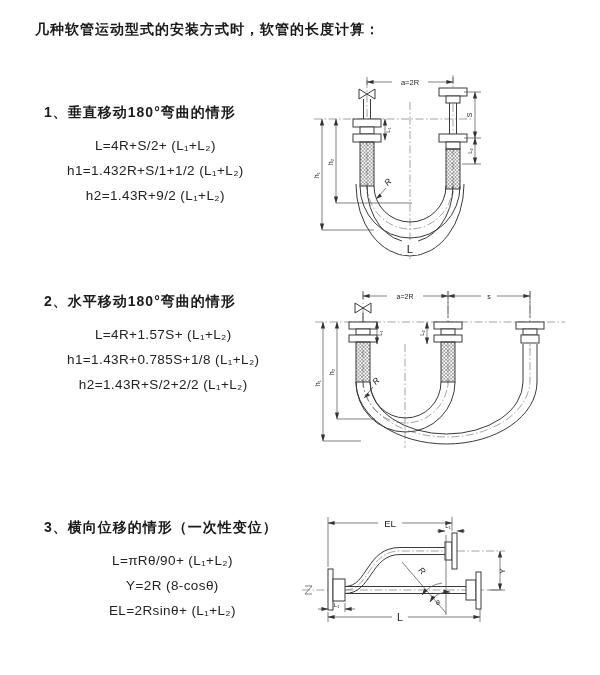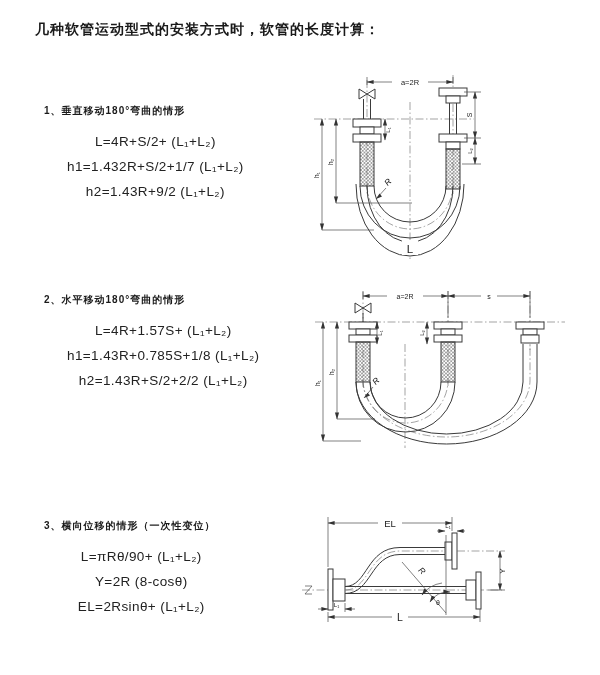--- a/index.html
+++ b/index.html
@@ -6,42 +6,42 @@
   .page{
     position:relative;width:600px;height:675px;background:#ffffff;
     font-family:"Liberation Sans","DejaVu Sans",sans-serif;color:#1e1e1e;
     overflow:hidden;margin:0 auto;
   }
   .doc-title{
     position:absolute;left:35px;top:21px;font-size:14px;font-weight:700;
     letter-spacing:1px;color:#1a1a1a;
   }
   .section{position:absolute;left:44px;}
-  .sec-heading{font-size:10px;font-weight:700;letter-spacing:1px;color:#1a1a1a;margin-bottom:11px;}
+  .sec-heading{font-size:14px;font-weight:700;letter-spacing:1px;color:#1a1a1a;margin-bottom:11px;}
   .formula{font-size:13.5px;font-weight:500;color:#222;margin-left:23px;line-height:25px;letter-spacing:.4px;text-align:center;}
   svg{position:absolute;overflow:visible;}
   svg text{font-family:"Liberation Sans","DejaVu Sans",sans-serif;fill:#222;}
   .ln{stroke:#3a3a3a;stroke-width:1;fill:none;}
   .thin{stroke:#4a4a4a;stroke-width:.7;fill:none;}
   .dim{stroke:#4a4a4a;stroke-width:.7;fill:none;}
   .cl{stroke:#666;stroke-width:.6;fill:none;stroke-dasharray:8 2.5 1.5 2.5;}
   .fl{fill:#ffffff;stroke:#3a3a3a;stroke-width:1;}
   .hx{fill:url(#braid);stroke:#3a3a3a;stroke-width:1;}
 </style>
 </head>
 <body>
 
 <div class="page">
 
   <div class="doc-title">几种软管运动型式的安装方式时，软管的长度计算：</div>
 
   <div class="section" style="top:104px">
     <div class="sec-heading">1、垂直移动180°弯曲的情形</div>
     <div class="formula">L=4R+S/2+ (L₁+L₂)</div>
-    <div class="formula">h1=1.432R+S/2+1/7 (L₁+L₂)</div>
+    <div class="formula">h1=1.432R+S/1+1/2 (L₁+L₂)</div>
     <div class="formula">h2=1.43R+9/2 (L₁+L₂)</div>
   </div>
 
   <div class="section" style="top:293px">
     <div class="sec-heading">2、水平移动180°弯曲的情形</div>
     <div class="formula">L=4R+1.57S+ (L₁+L₂)</div>
     <div class="formula">h1=1.43R+0.785S+1/8 (L₁+L₂)</div>
     <div class="formula">h2=1.43R+S/2+2/2 (L₁+L₂)</div>
   </div>
 

